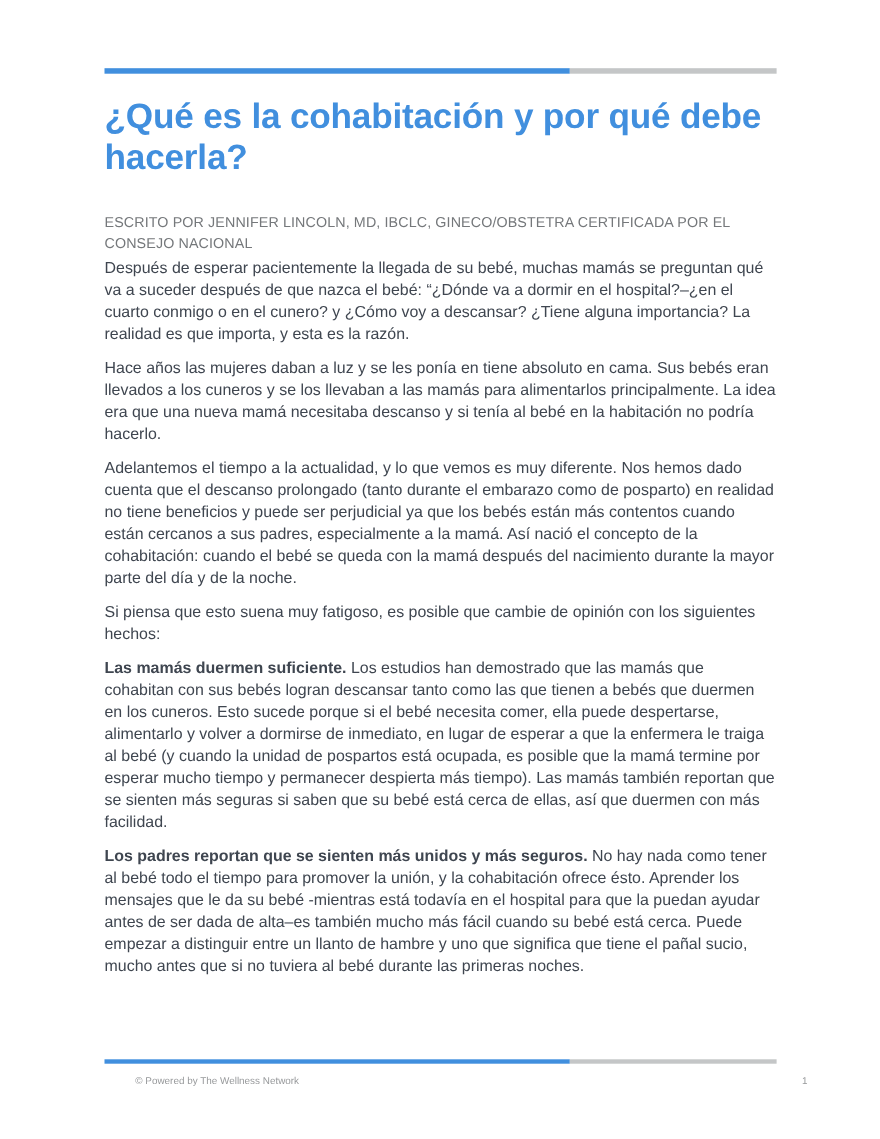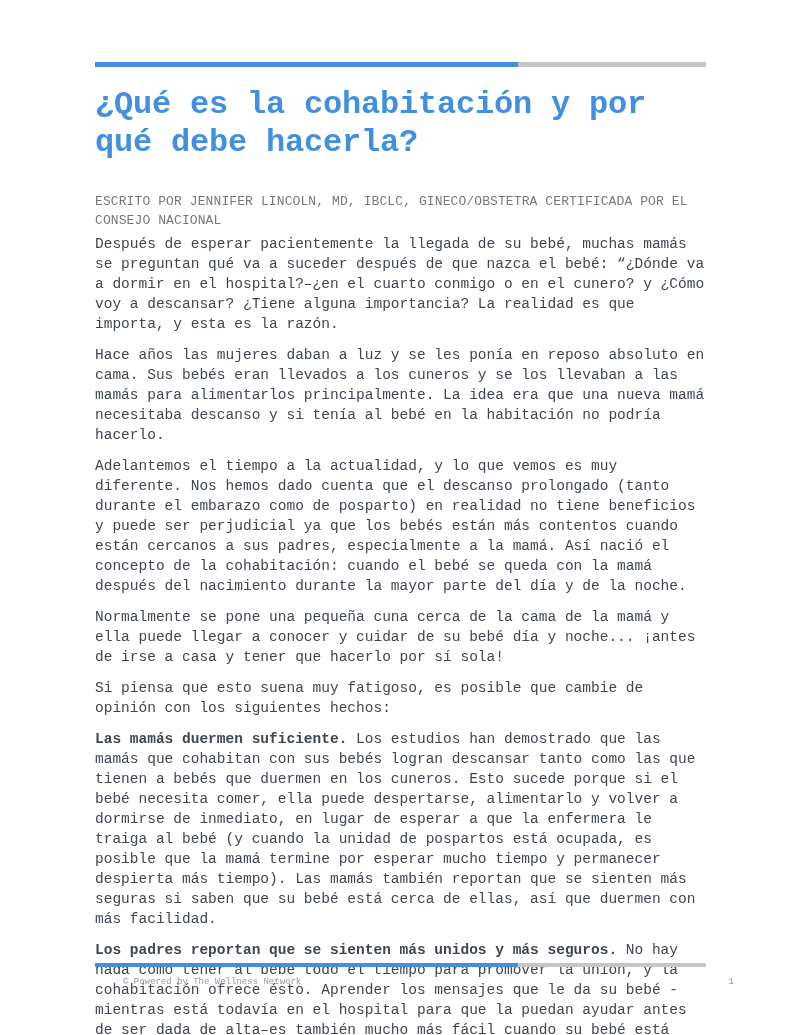--- a/index.html
+++ b/index.html
@@ -8,21 +8,20 @@
     height: 1035px;
     background: #ffffff;
     font-family: "Liberation Sans", sans-serif;
     overflow: hidden;
   }
   .page {
     position: relative;
     width: 800px;
     height: 761px;
     background: #ffffff;
-    font-family: Liberation Mono, monospace;
   }
   .content {
     position: absolute;
     left: 95px;
     width: 611px;
     top: 0;
   }
   .rule {
     display: flex;
     height: 5px;
@@ -92,23 +91,22 @@
       <div class="seg-blue"></div>
       <div class="seg-gray"></div>
     </div>
 
     <h1 class="doc-title">¿Qué es la cohabitación y por qué debe hacerla?</h1>
 
     <div class="byline">ESCRITO POR JENNIFER LINCOLN, MD, IBCLC, GINECO/OBSTETRA CERTIFICADA POR EL CONSEJO NACIONAL</div>
 
     <div class="body-text">
       <p class="para"><b class="lead"></b><span>Después de esperar pacientemente la llegada de su bebé, muchas mamás se preguntan qué va a suceder después de que nazca el bebé: “¿Dónde va a dormir en el hospital?–¿en el cuarto conmigo o en el cunero? y ¿Cómo voy a descansar? ¿Tiene alguna importancia? La realidad es que importa, y esta es la razón.</span></p>
-      <p class="para"><b class="lead"></b><span>Hace años las mujeres daban a luz y se les ponía en reposo absoluto en cama. Sus bebés eran llevados a los cuneros y se los llevaban a las mamás para alimentarlos principalmente. La idea era que una nueva mamá necesitaba descanso y si tenía al bebé en la habitación no podría hacerlo.</span></p>
+      <p class="para"><b class="lead"></b><span>Hace años las mujeres daban a luz y se les ponía en tiene absoluto en cama. Sus bebés eran llevados a los cuneros y se los llevaban a las mamás para alimentarlos principalmente. La idea era que una nueva mamá necesitaba descanso y si tenía al bebé en la habitación no podría hacerlo.</span></p>
       <p class="para"><b class="lead"></b><span>Adelantemos el tiempo a la actualidad, y lo que vemos es muy diferente. Nos hemos dado cuenta que el descanso prolongado (tanto durante el embarazo como de posparto) en realidad no tiene beneficios y puede ser perjudicial ya que los bebés están más contentos cuando están cercanos a sus padres, especialmente a la mamá. Así nació el concepto de la cohabitación: cuando el bebé se queda con la mamá después del nacimiento durante la mayor parte del día y de la noche.</span></p>
-      <p class="para"><b class="lead"></b><span>Normalmente se pone una pequeña cuna cerca de la cama de la mamá y ella puede llegar a conocer y cuidar de su bebé día y noche... ¡antes de irse a casa y tener que hacerlo por sí sola!</span></p>
       <p class="para"><b class="lead"></b><span>Si piensa que esto suena muy fatigoso, es posible que cambie de opinión con los siguientes hechos:</span></p>
       <p class="para"><b class="lead">Las mamás duermen suficiente.</b><span> Los estudios han demostrado que las mamás que cohabitan con sus bebés logran descansar tanto como las que tienen a bebés que duermen en los cuneros. Esto sucede porque si el bebé necesita comer, ella puede despertarse, alimentarlo y volver a dormirse de inmediato, en lugar de esperar a que la enfermera le traiga al bebé (y cuando la unidad de pospartos está ocupada, es posible que la mamá termine por esperar mucho tiempo y permanecer despierta más tiempo). Las mamás también reportan que se sienten más seguras si saben que su bebé está cerca de ellas, así que duermen con más facilidad.</span></p>
       <p class="para"><b class="lead">Los padres reportan que se sienten más unidos y más seguros.</b><span> No hay nada como tener al bebé todo el tiempo para promover la unión, y la cohabitación ofrece ésto. Aprender los mensajes que le da su bebé -mientras está todavía en el hospital para que la puedan ayudar antes de ser dada de alta–es también mucho más fácil cuando su bebé está cerca. Puede empezar a distinguir entre un llanto de hambre y uno que significa que tiene el pañal sucio, mucho antes que si no tuviera al bebé durante las primeras noches.</span></p>
     </div>
   </div>
 
   <div class="footer-rule">
     <div class="seg-blue"></div>
     <div class="seg-gray"></div>
   </div>

